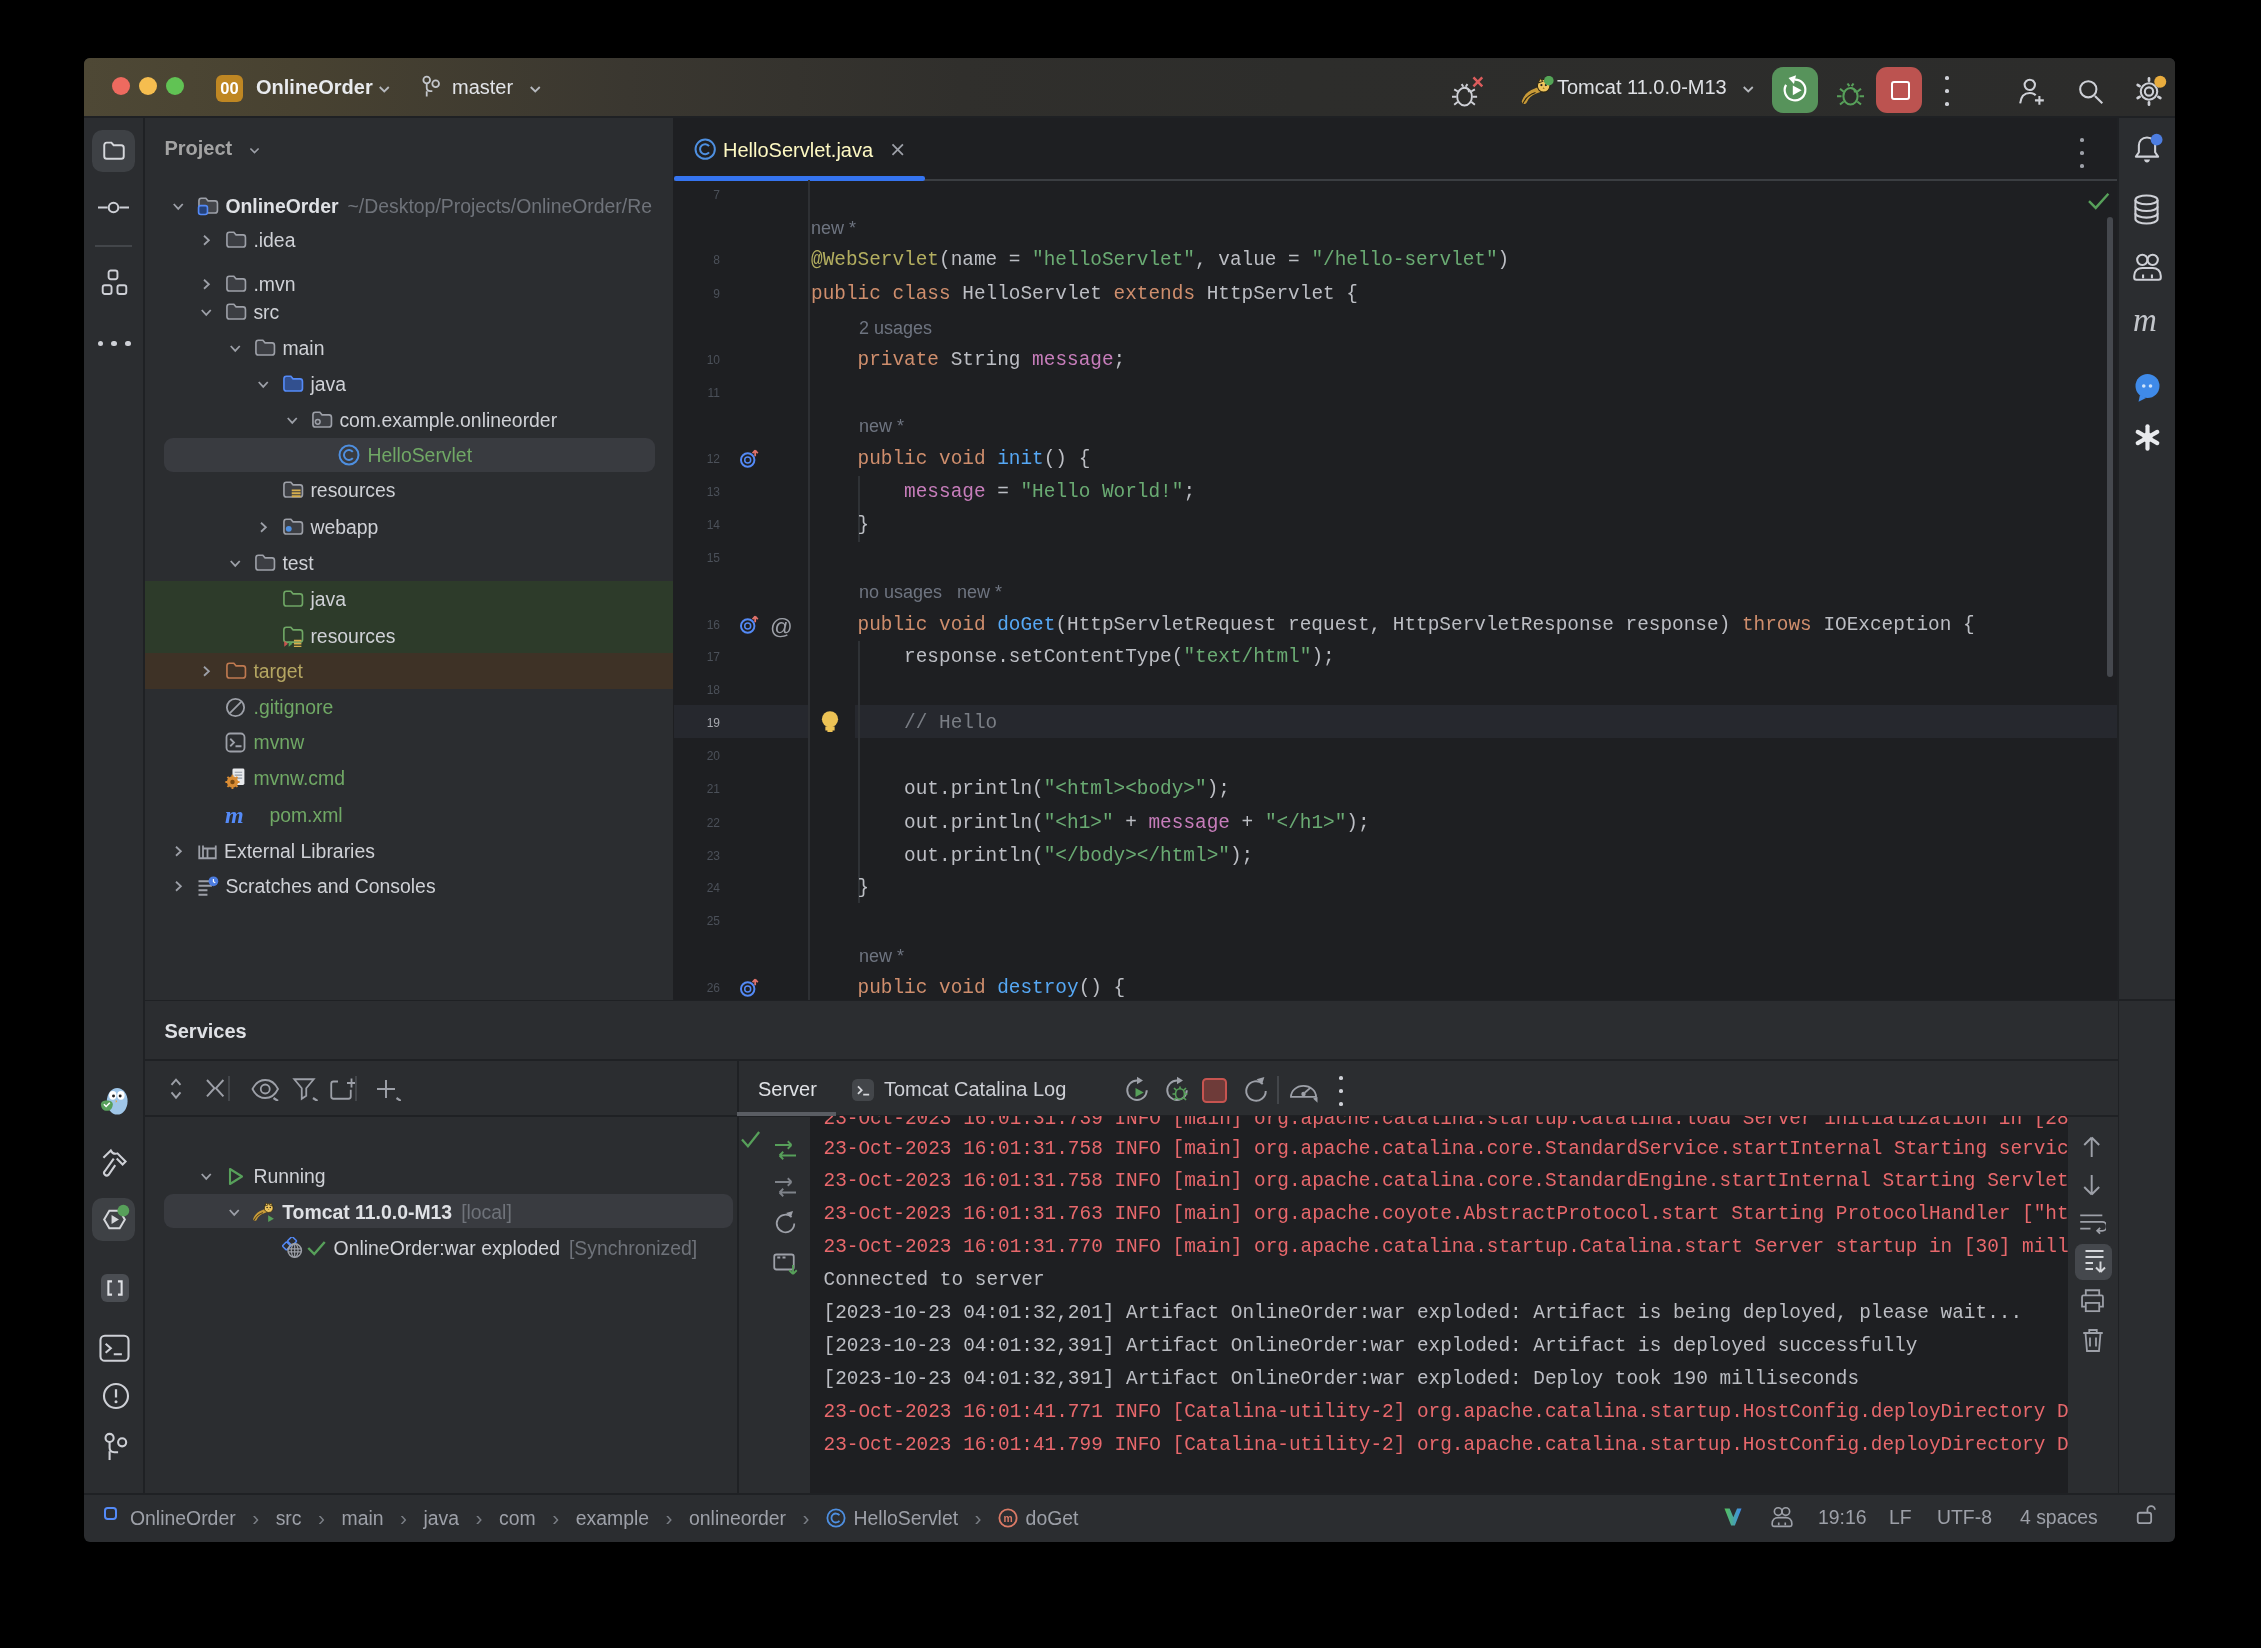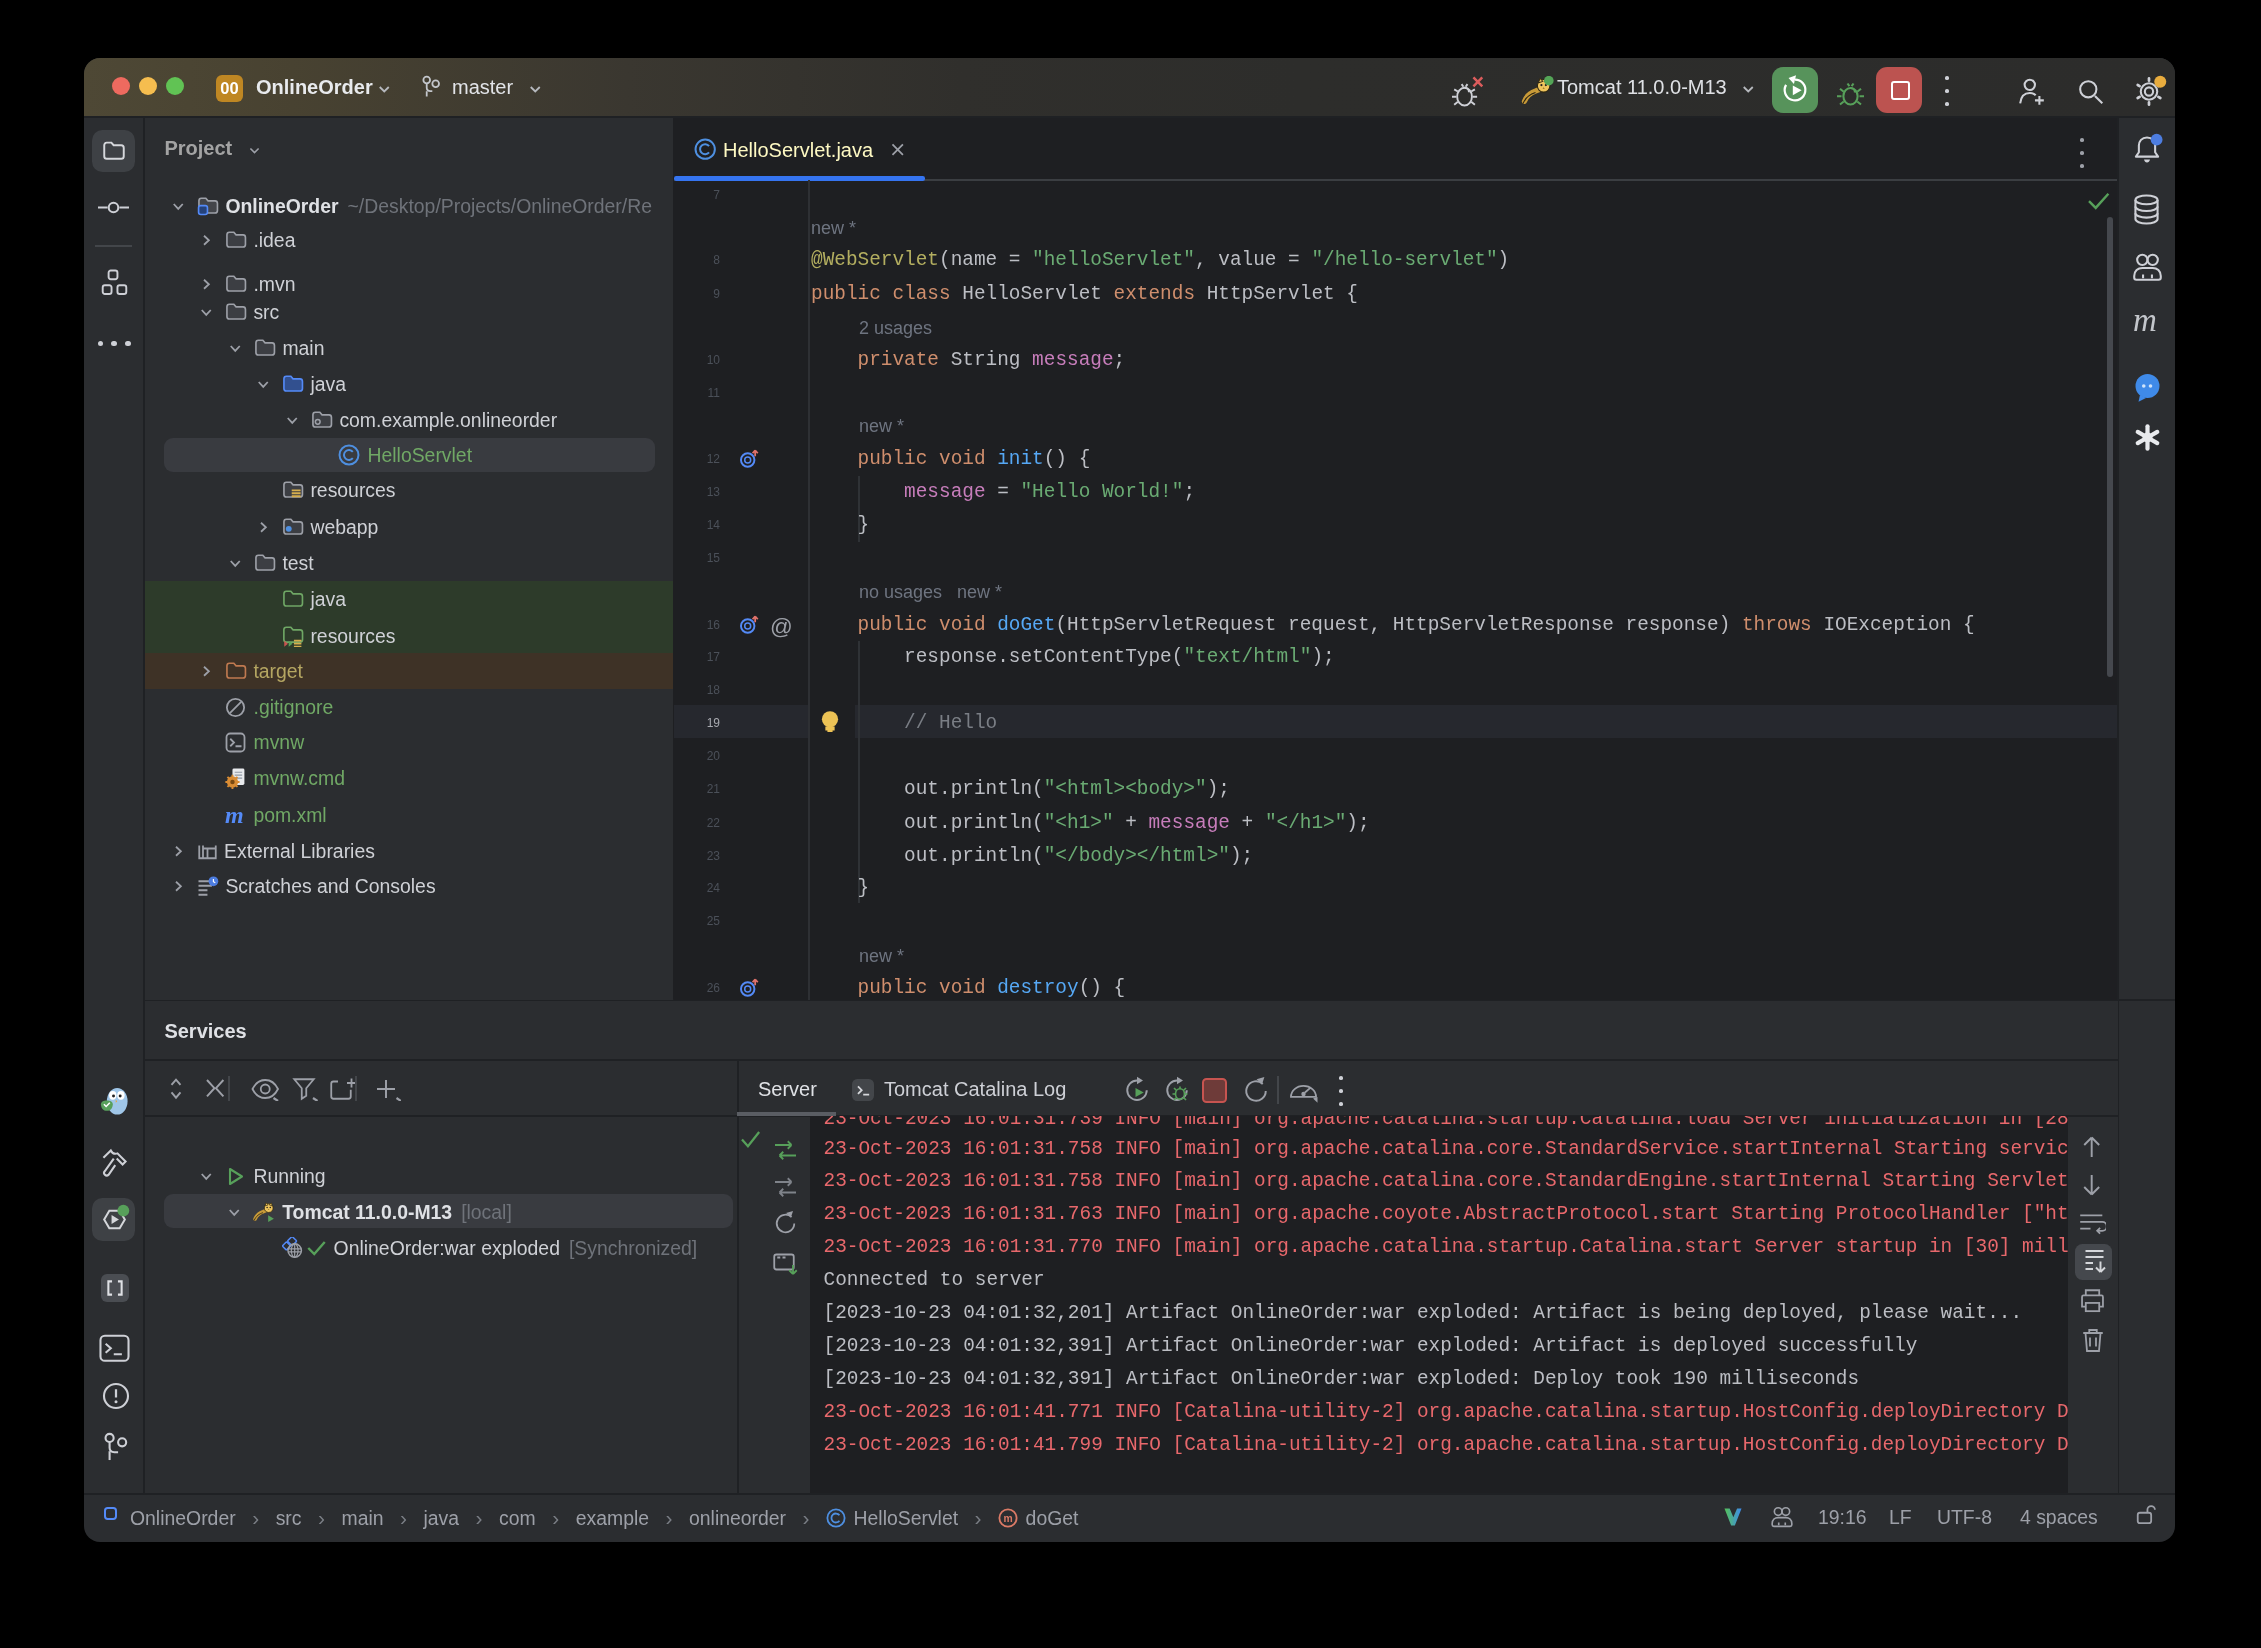--- a/index.html
+++ b/index.html
@@ -1,18 +1,18 @@
 <!DOCTYPE html>
 <html style="font-size:12px"><head>
 <meta charset="utf-8">
 <style>
 html,body{margin:0;padding:0}
 body{width:2261px;height:1648px;background:#000;font-family:"Liberation Sans",sans-serif;-webkit-font-smoothing:antialiased;overflow:hidden}
 .a{position:absolute}
-#win{position:absolute;left:84px;top:58px;width:2091px;height:1484px;background:#2B2D30;border-radius:16px;overflow:hidden}
+#win{position:absolute;left:84px;top:58px;width:2091px;height:1484px;background:#2B2D30;border-radius:6px;overflow:hidden}
 .mono{font-family:"Liberation Mono",monospace;font-size:19.4px;white-space:pre}
 .ui{font-size:19.4px;color:#CFD1D6}
 .dim{color:#6F737A}
 .grn{color:#70A865}
 .row{position:absolute;height:36px;display:flex;align-items:center;white-space:nowrap}
 svg{display:block}
 </style>
 </head>
 <body>
 <div id="win">
@@ -350,21 +350,21 @@
           <rect x="10" y="2" width="16" height="22" rx="2" fill="#E8EAED"></rect>
           <path d="M13 7h10 M13 11h10 M13 15h10" stroke="#9099A5" stroke-width="1.6"></path>
           <circle cx="10" cy="20" r="7.5" fill="#D98C34"></circle>
           <circle cx="10" cy="20" r="3" fill="#7a4a12"></circle>
           <path d="M10 10.5v3 M10 26.5v3 M.5 20h3 M16.5 20h3 M3.3 13.3l2.1 2.1 M14.6 24.6l2.1 2.1 M3.3 26.7l2.1-2.1 M14.6 15.4l2.1-2.1" stroke="#D98C34" stroke-width="2.6"></path>
         </svg>
         <span style="margin-left:6px" class="grn">mvnw.cmd</span>
       </div>
 <div class="row ui" style="top:679px">
         <span style="margin-left:80px;width:22.4px;font-family:'Liberation Serif',serif;font-style:italic;font-weight:bold;font-size:24px;color:#548AF7;line-height:18px">m</span>
-        <span style="margin-left:6px" class="grn">pom.xml</span>
+        <span style="margin-left:22px" class="grn">pom.xml</span>
       </div>
 <div class="row ui" style="top:715px">
         <svg style="margin-left:25px" width="16.5" height="16.5" viewBox="0 0 22 22">
           <path d="M8 5l6.5 6-6.5 6" stroke="#9DA0A8" stroke-width="2.4" fill="none"></path>
         </svg>
         <svg style="margin-left:10.5px" width="21" height="21" viewBox="0 0 28 28">
           <path d="M3 6v17h22V6" fill="none" stroke="#9DA0A8" stroke-width="2.4"></path>
           <path d="M8 6v17 M8 10h17M14 10v13" fill="none" stroke="#9DA0A8" stroke-width="2.4"></path>
         </svg>
         <span style="margin-left:6px">External Libraries</span>

